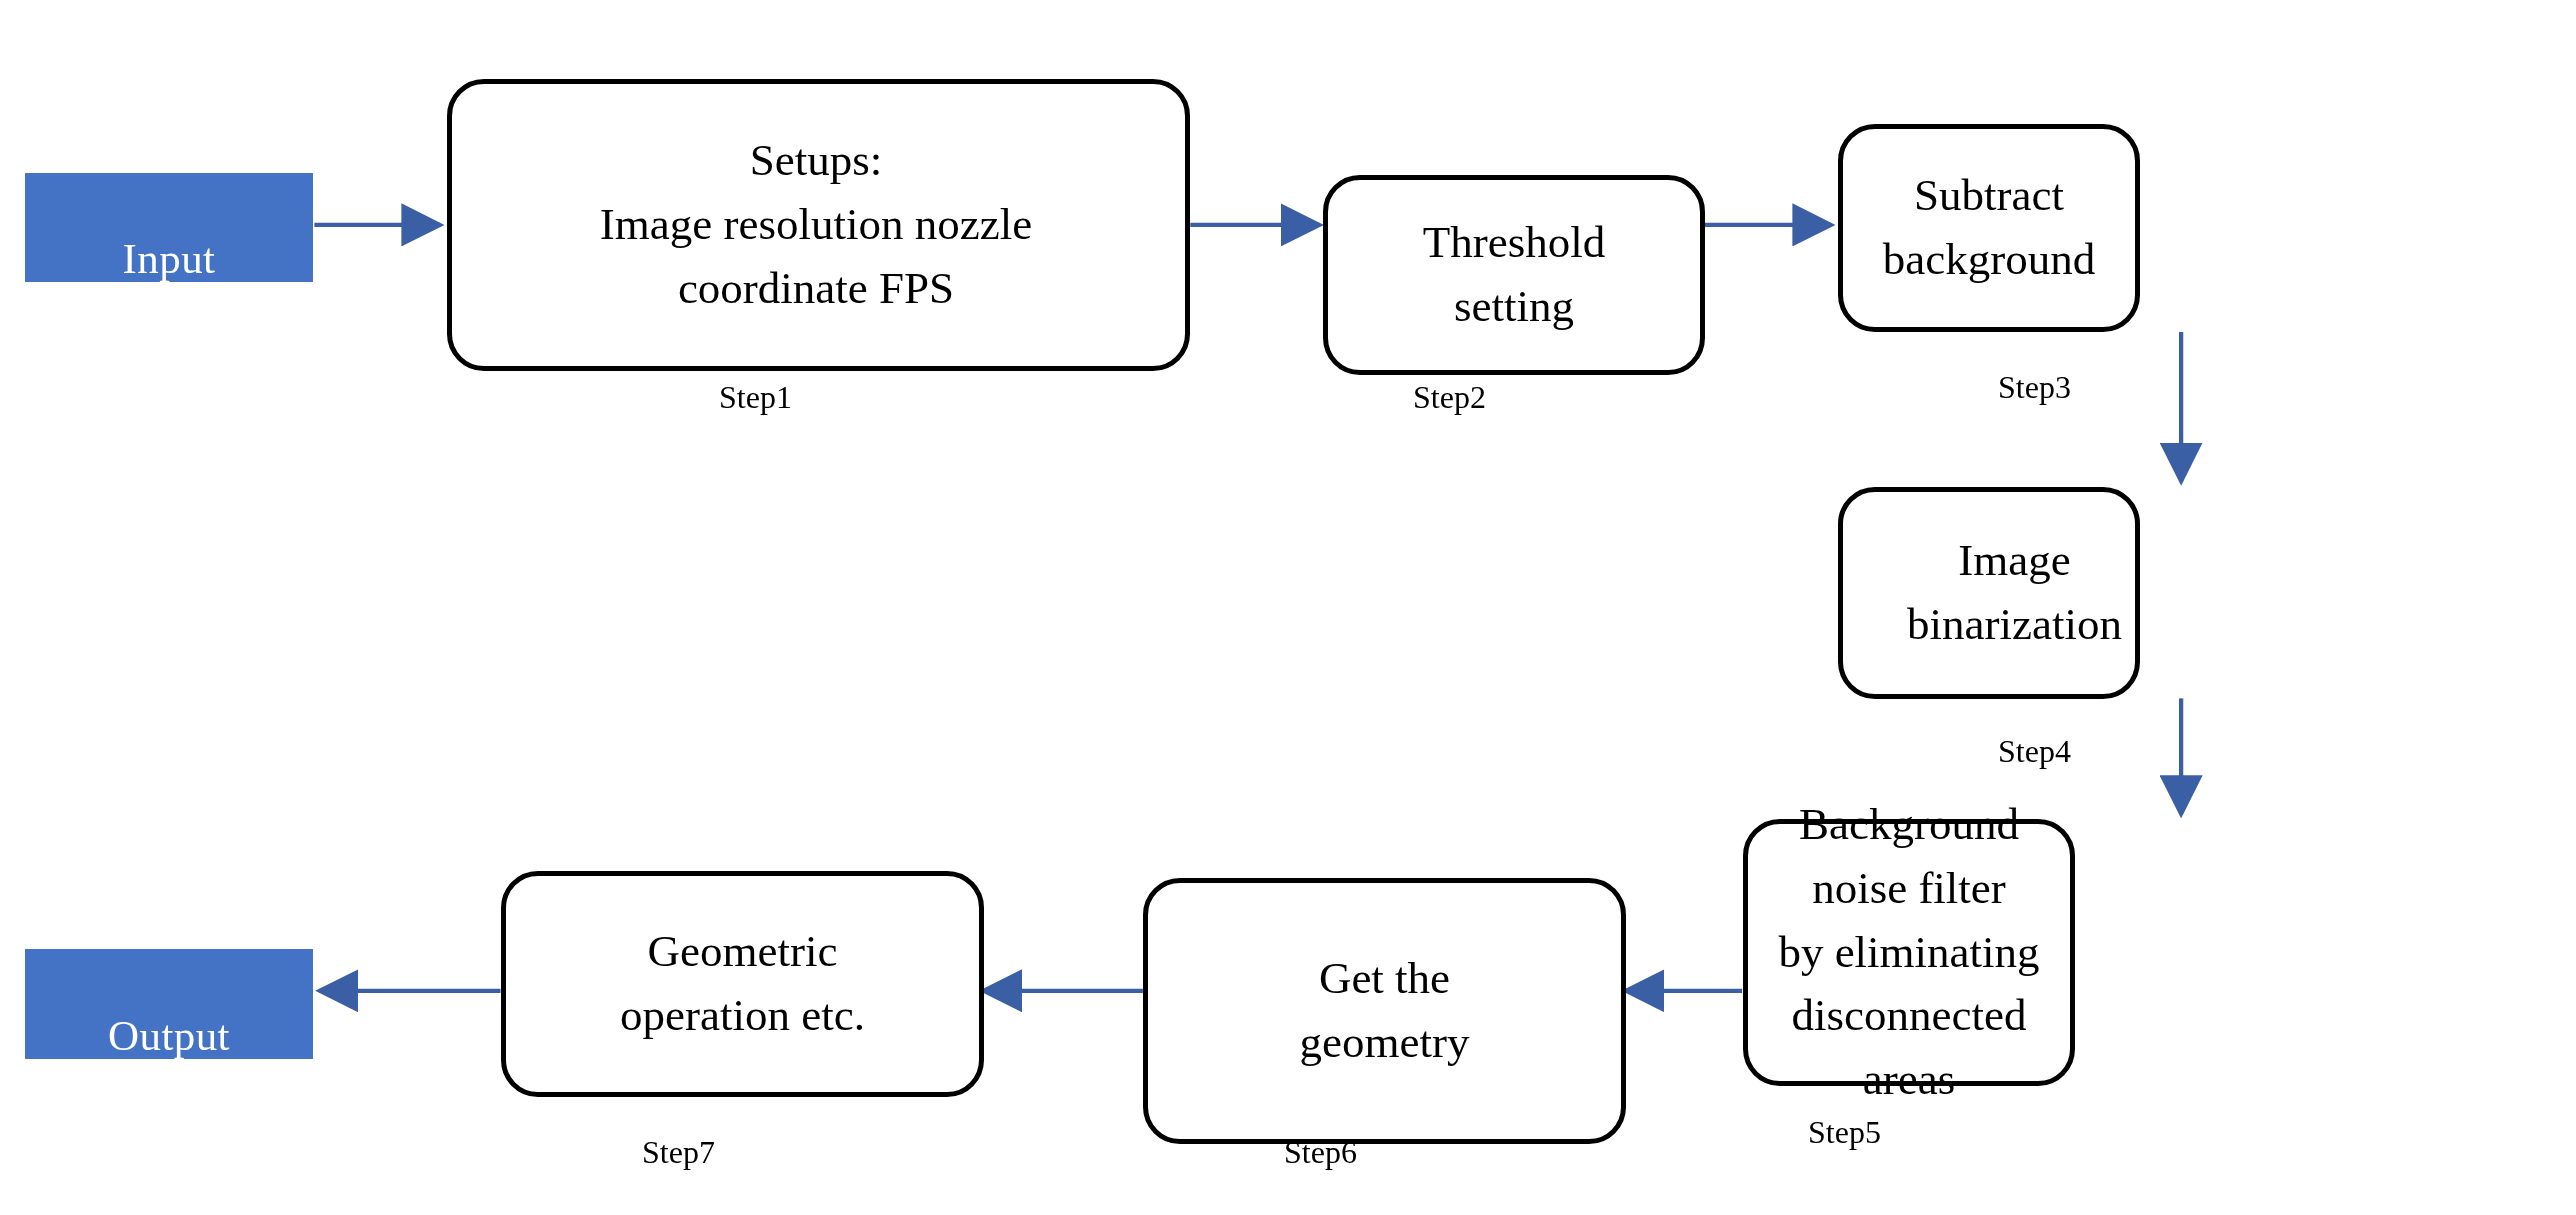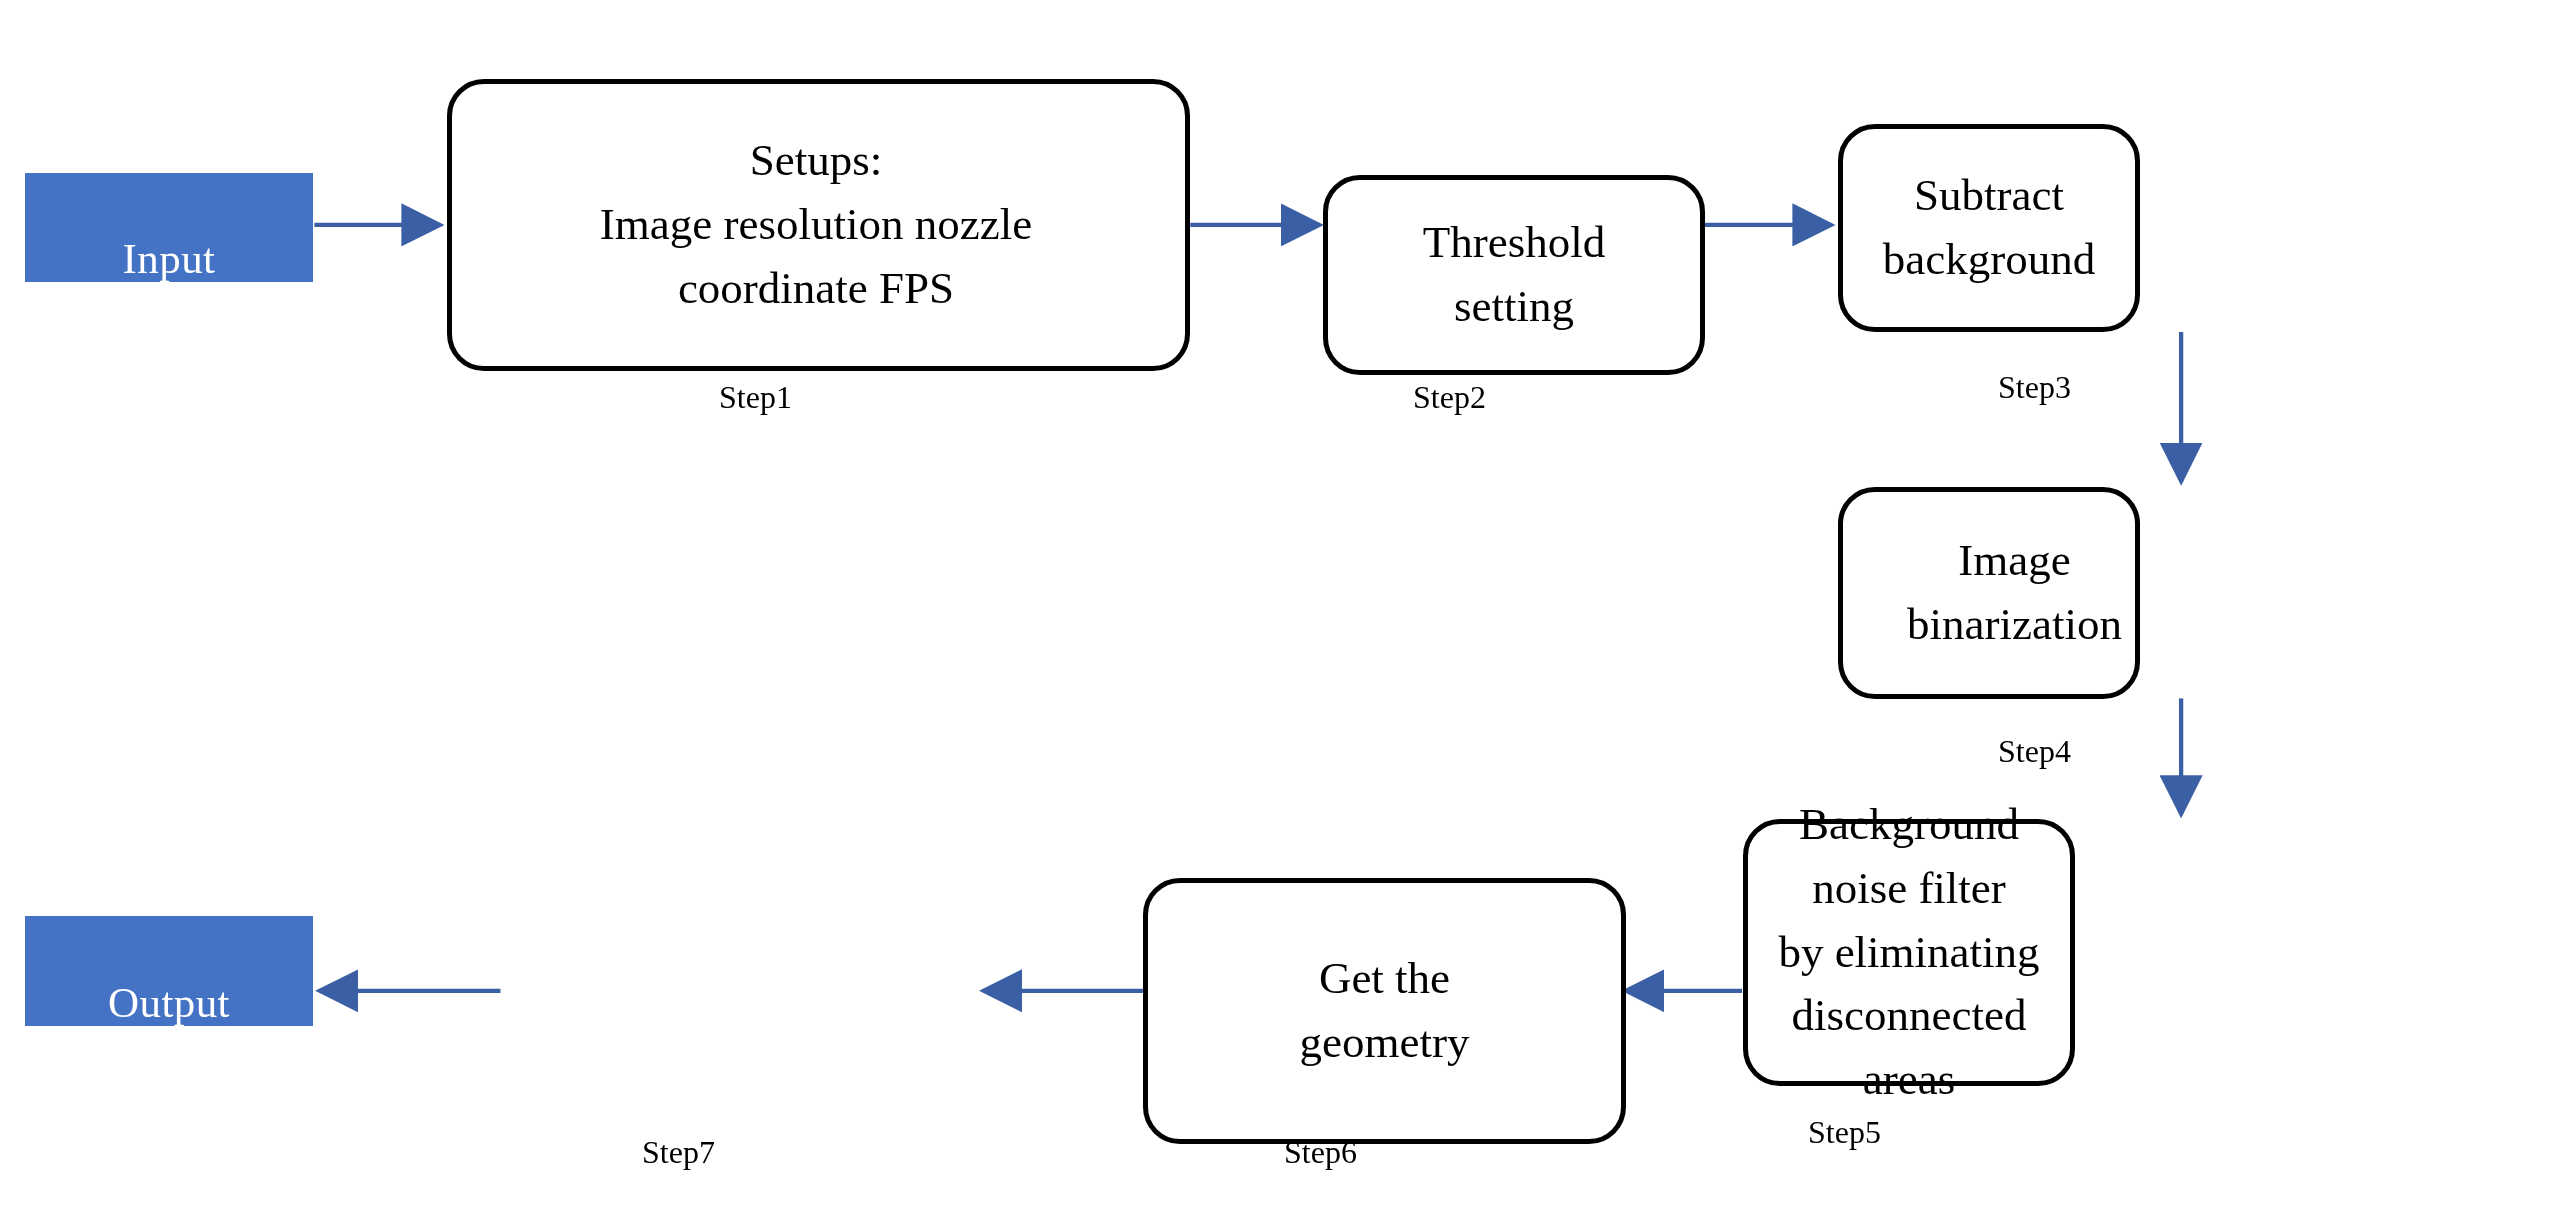--- a/index.html
+++ b/index.html
@@ -148,20 +148,24 @@
 disconnected areas</span>
   </div>
   <div class="steplabel" style="left:1808px; top:1116px; width:201px;">Step5</div>
 
   <div class="process" style="left:1143px; top:878px; width:483px; height:266px;">
     <span class="txt">Get the
 geometry</span>
   </div>
   <div class="steplabel" style="left:1284px; top:1136px; width:201px;">Step6</div>
 
+  <div class="process" style="left:501px; top:871px; width:483px; height:226px;">
+    <span class="txt">Geometric
+operation etc.</span>
+  </div>
   <div class="steplabel" style="left:642px; top:1136px; width:201px;">Step7</div>
 
-  <div class="terminal" style="left:25px; top:916px; width:288px; height:110px;">
+  <div class="terminal" style="left:25px; top:949px; width:288px; height:110px;">
     <span>Output</span>
   </div>
 
 </div>
 
 
 </body></html>

